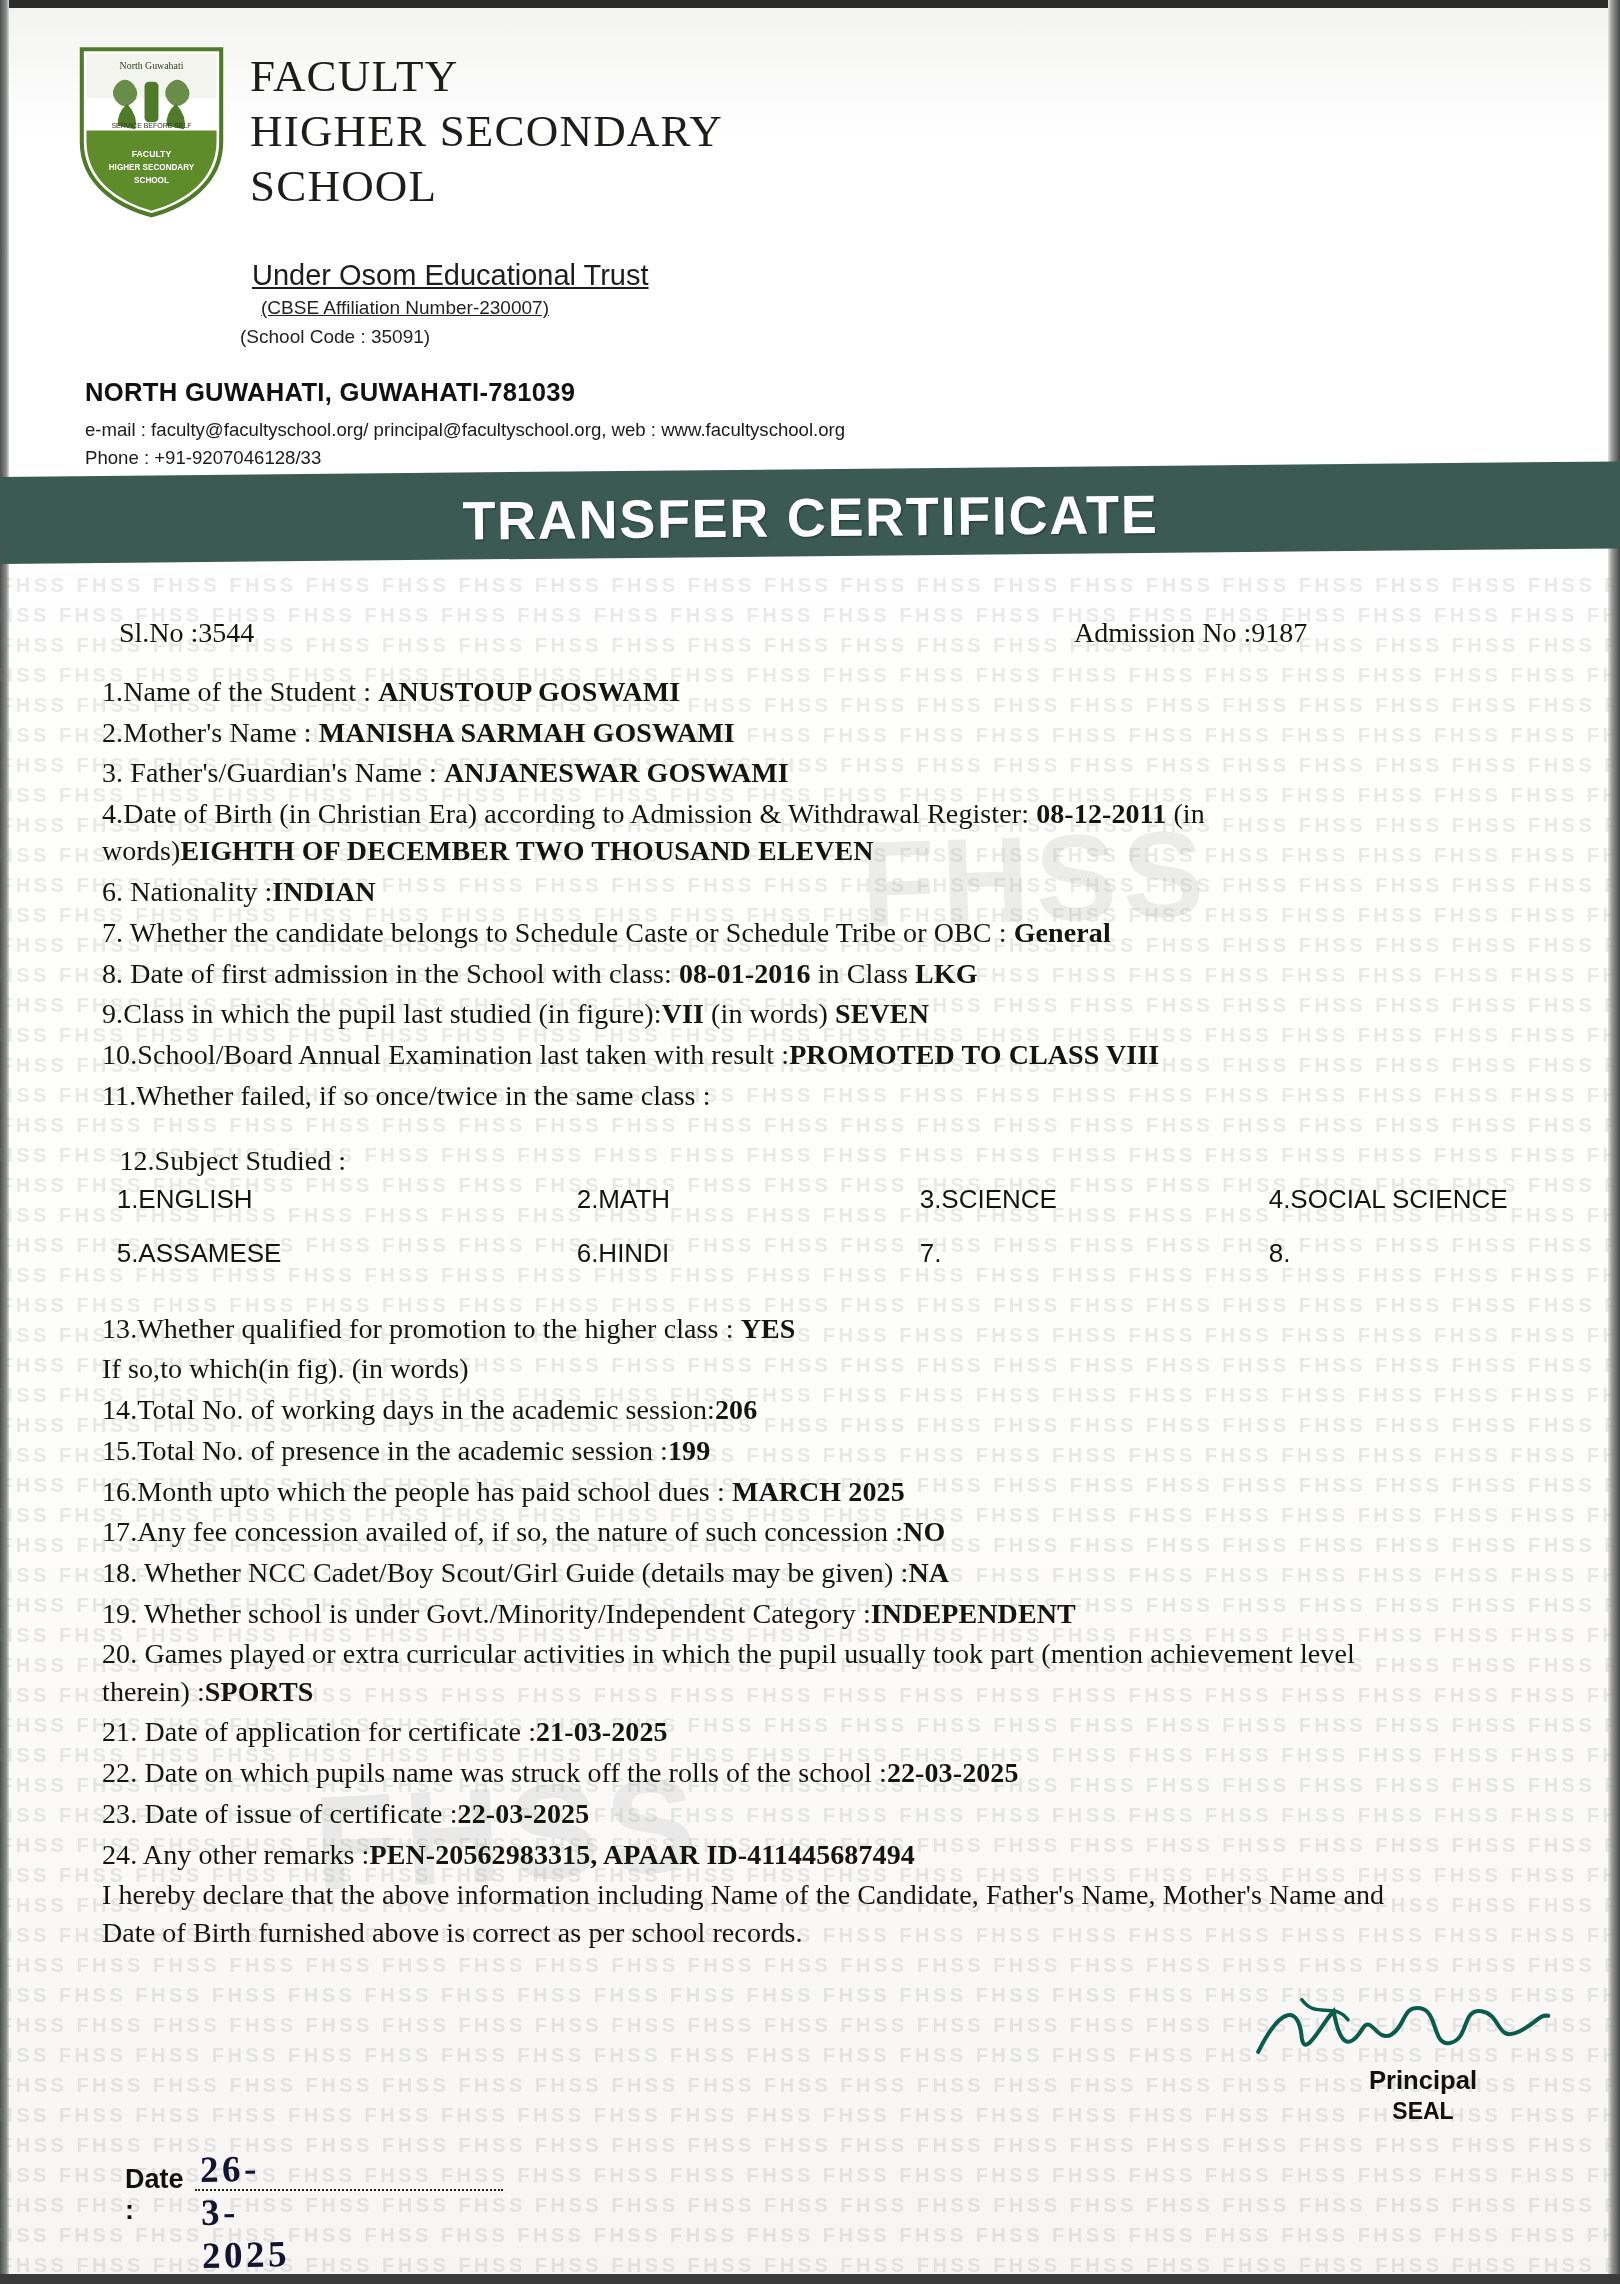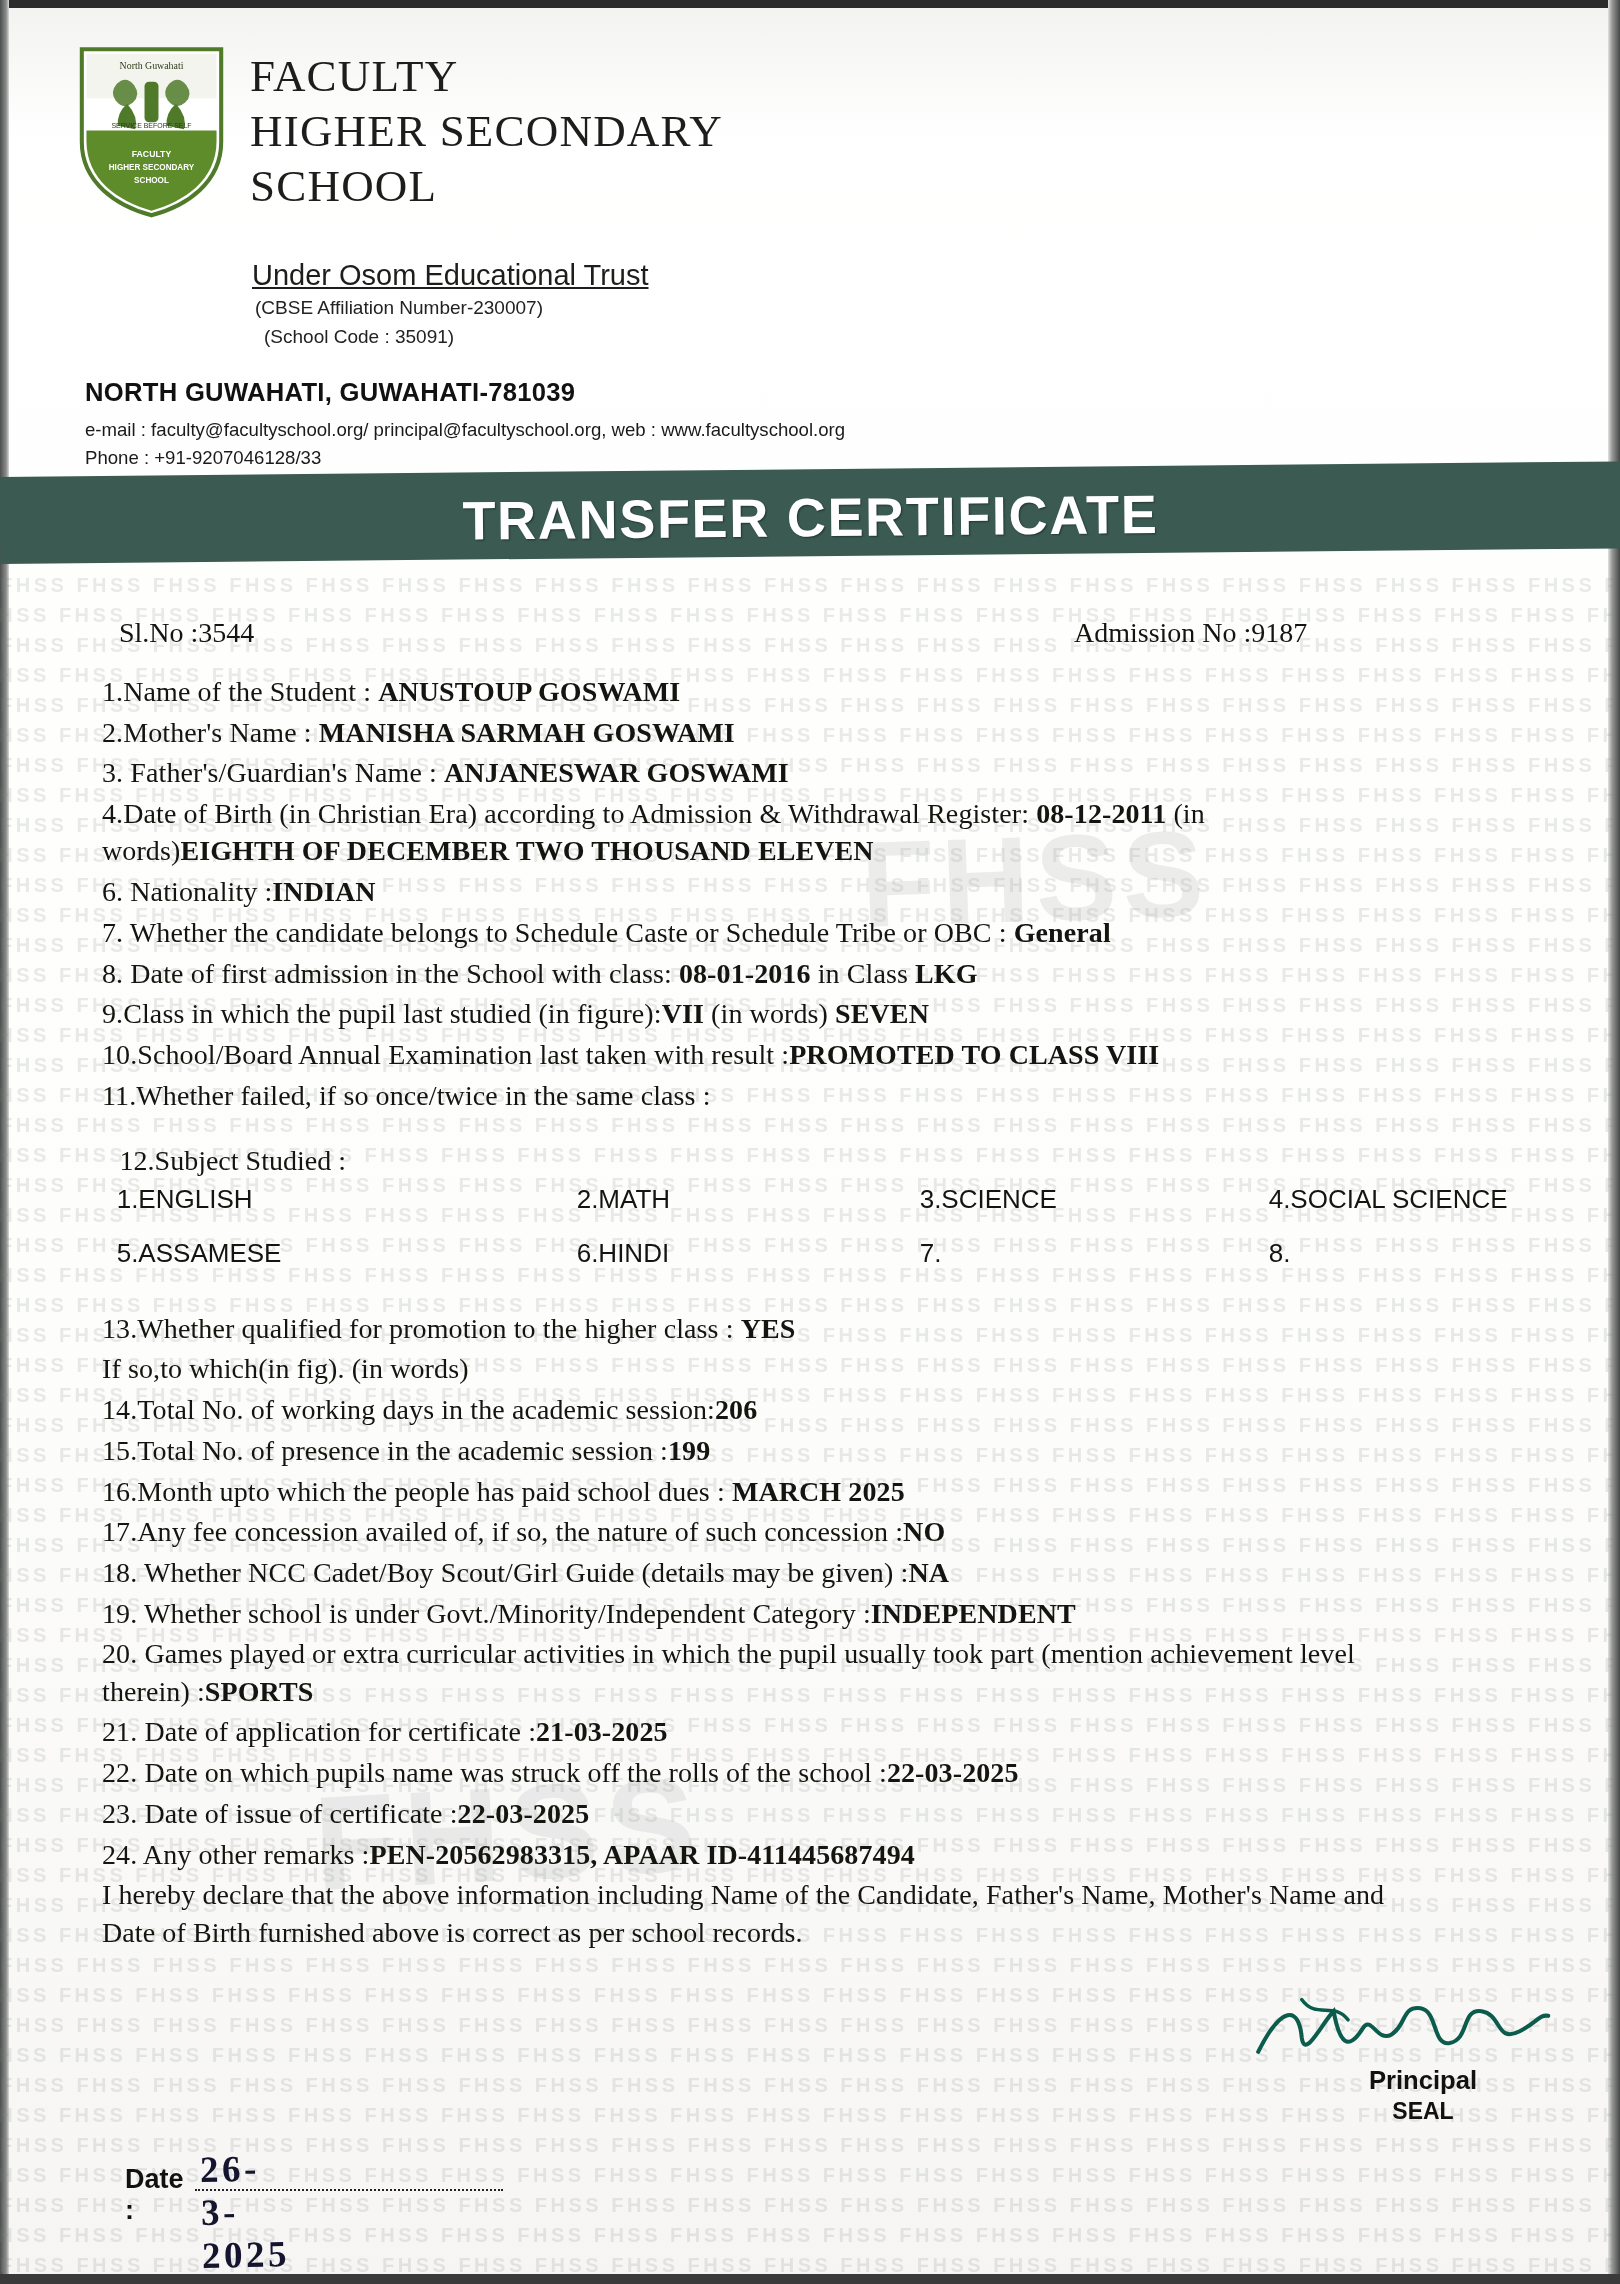--- a/index.html
+++ b/index.html
@@ -77,29 +77,30 @@
     position: absolute;
     left: 211px;
     top: 236px;
     font-family: "Liberation Sans", sans-serif;
     font-size: 29px;
     color: #1d1d1b;
     text-decoration: underline;
   }
   .affil {
     position: absolute;
-    left: 214px;
+    left: 220px;
     top: 274px;
     font-family: "Liberation Sans", sans-serif;
     font-size: 19px;
     color: #222;
+    text-decoration: underline;
   }
   .schoolcode {
     position: absolute;
-    left: 223px;
+    left: 199px;
     top: 303px;
     font-family: "Liberation Sans", sans-serif;
     font-size: 19px;
     color: #222;
   }
   .address {
     position: absolute;
     left: 44px;
     top: 355px;
     font-family: "Liberation Sans", sans-serif;

